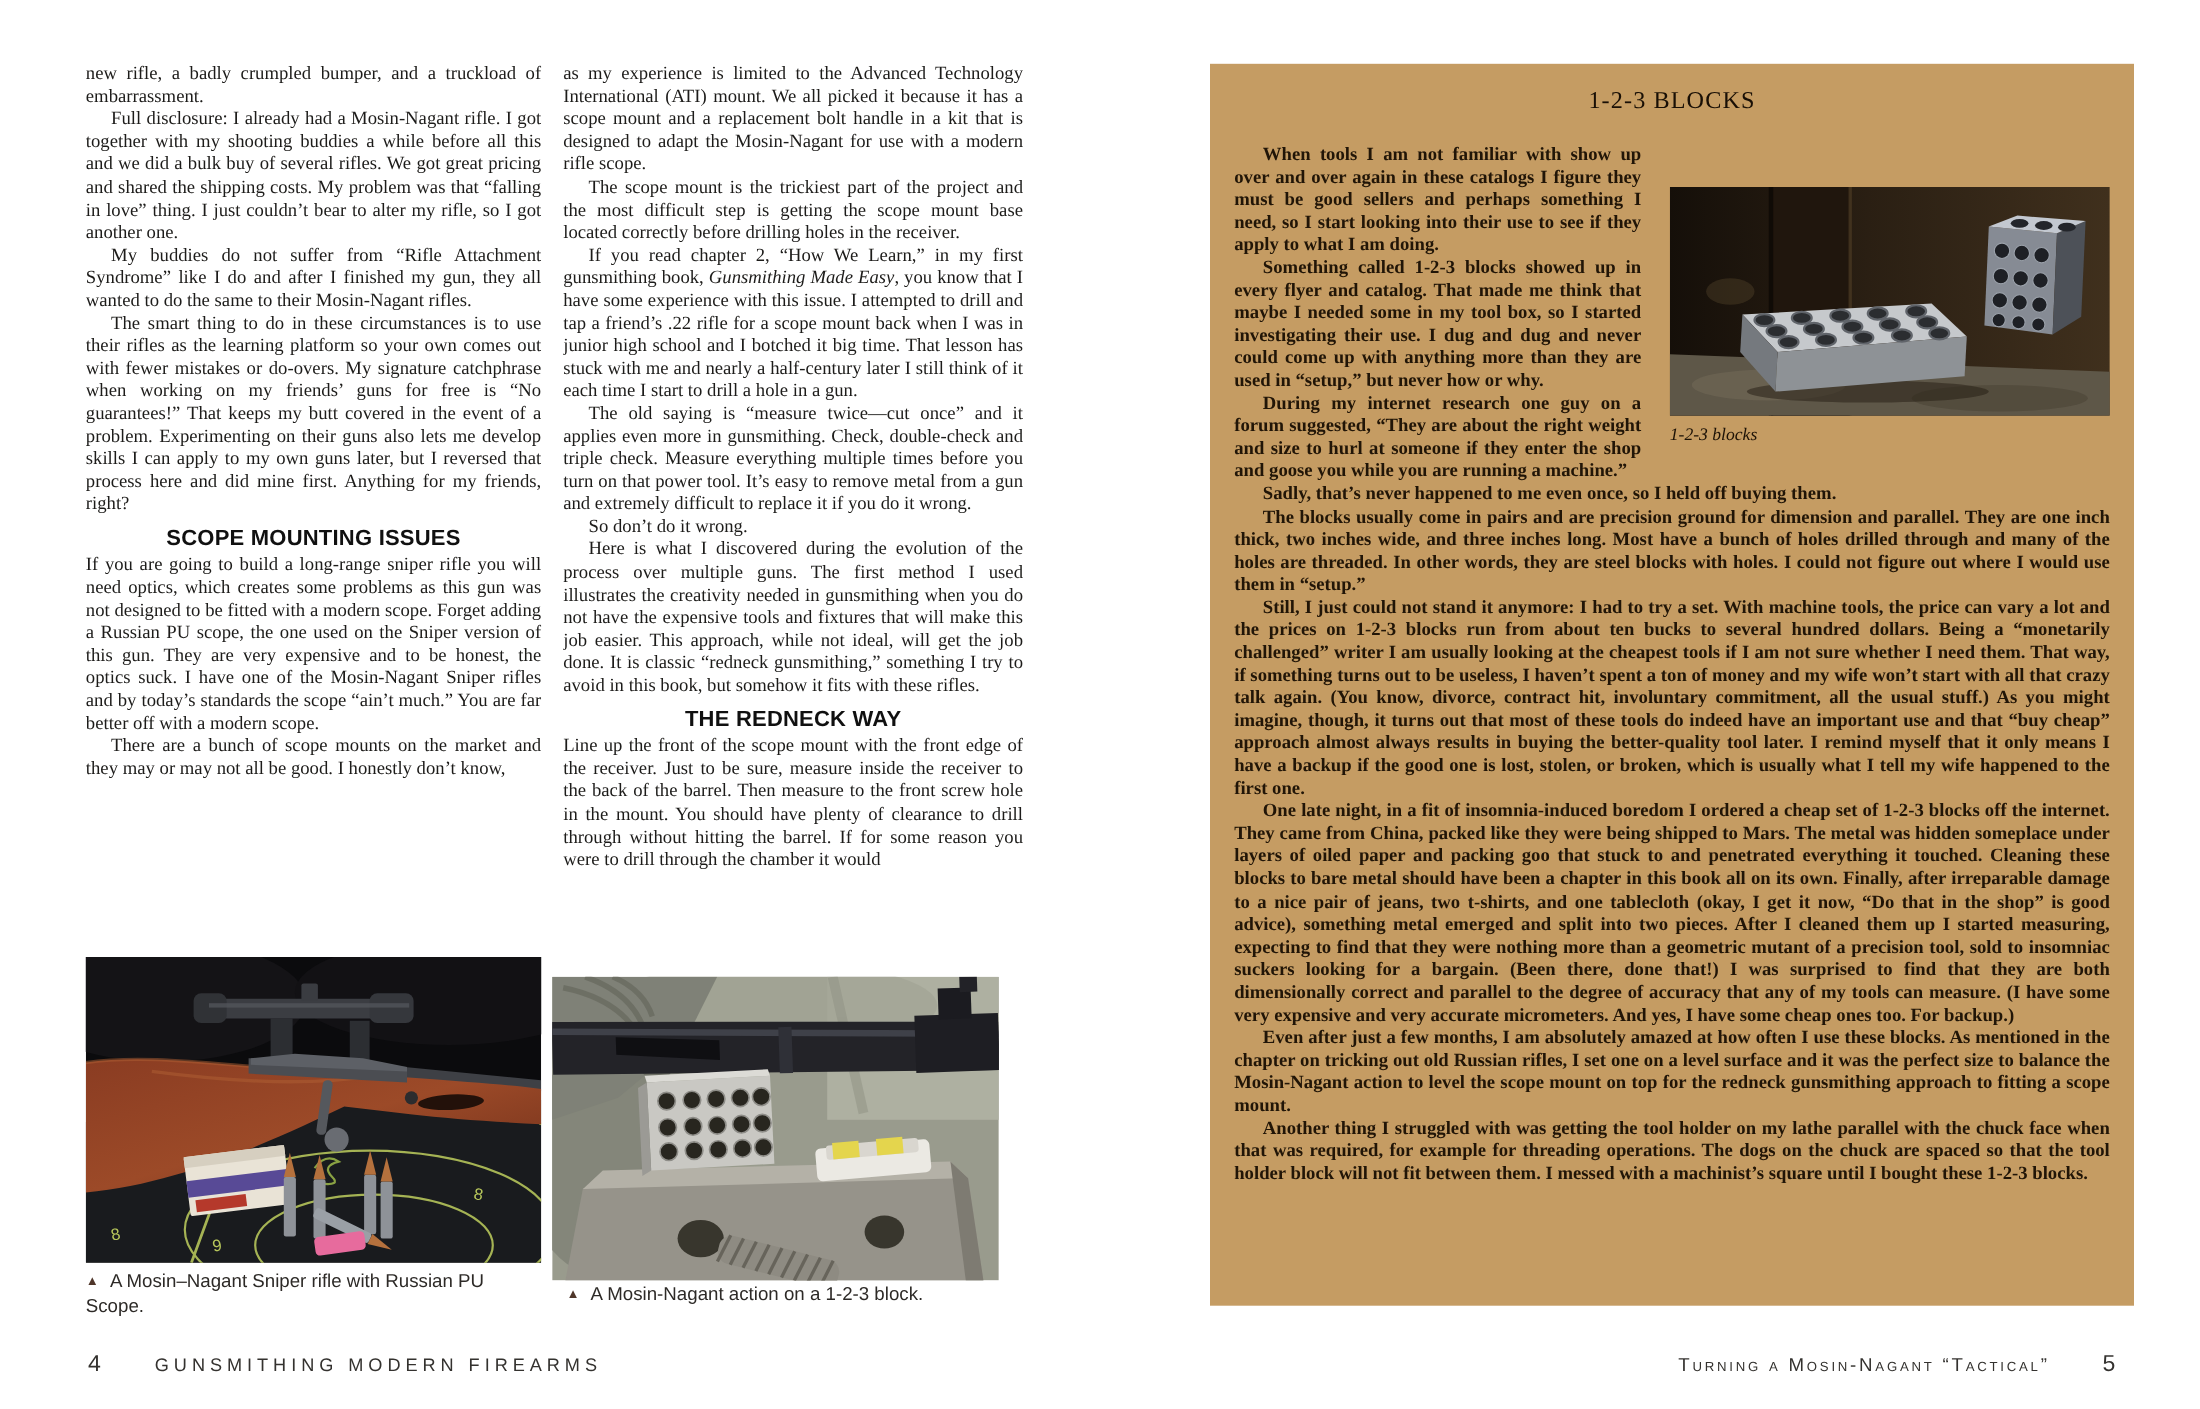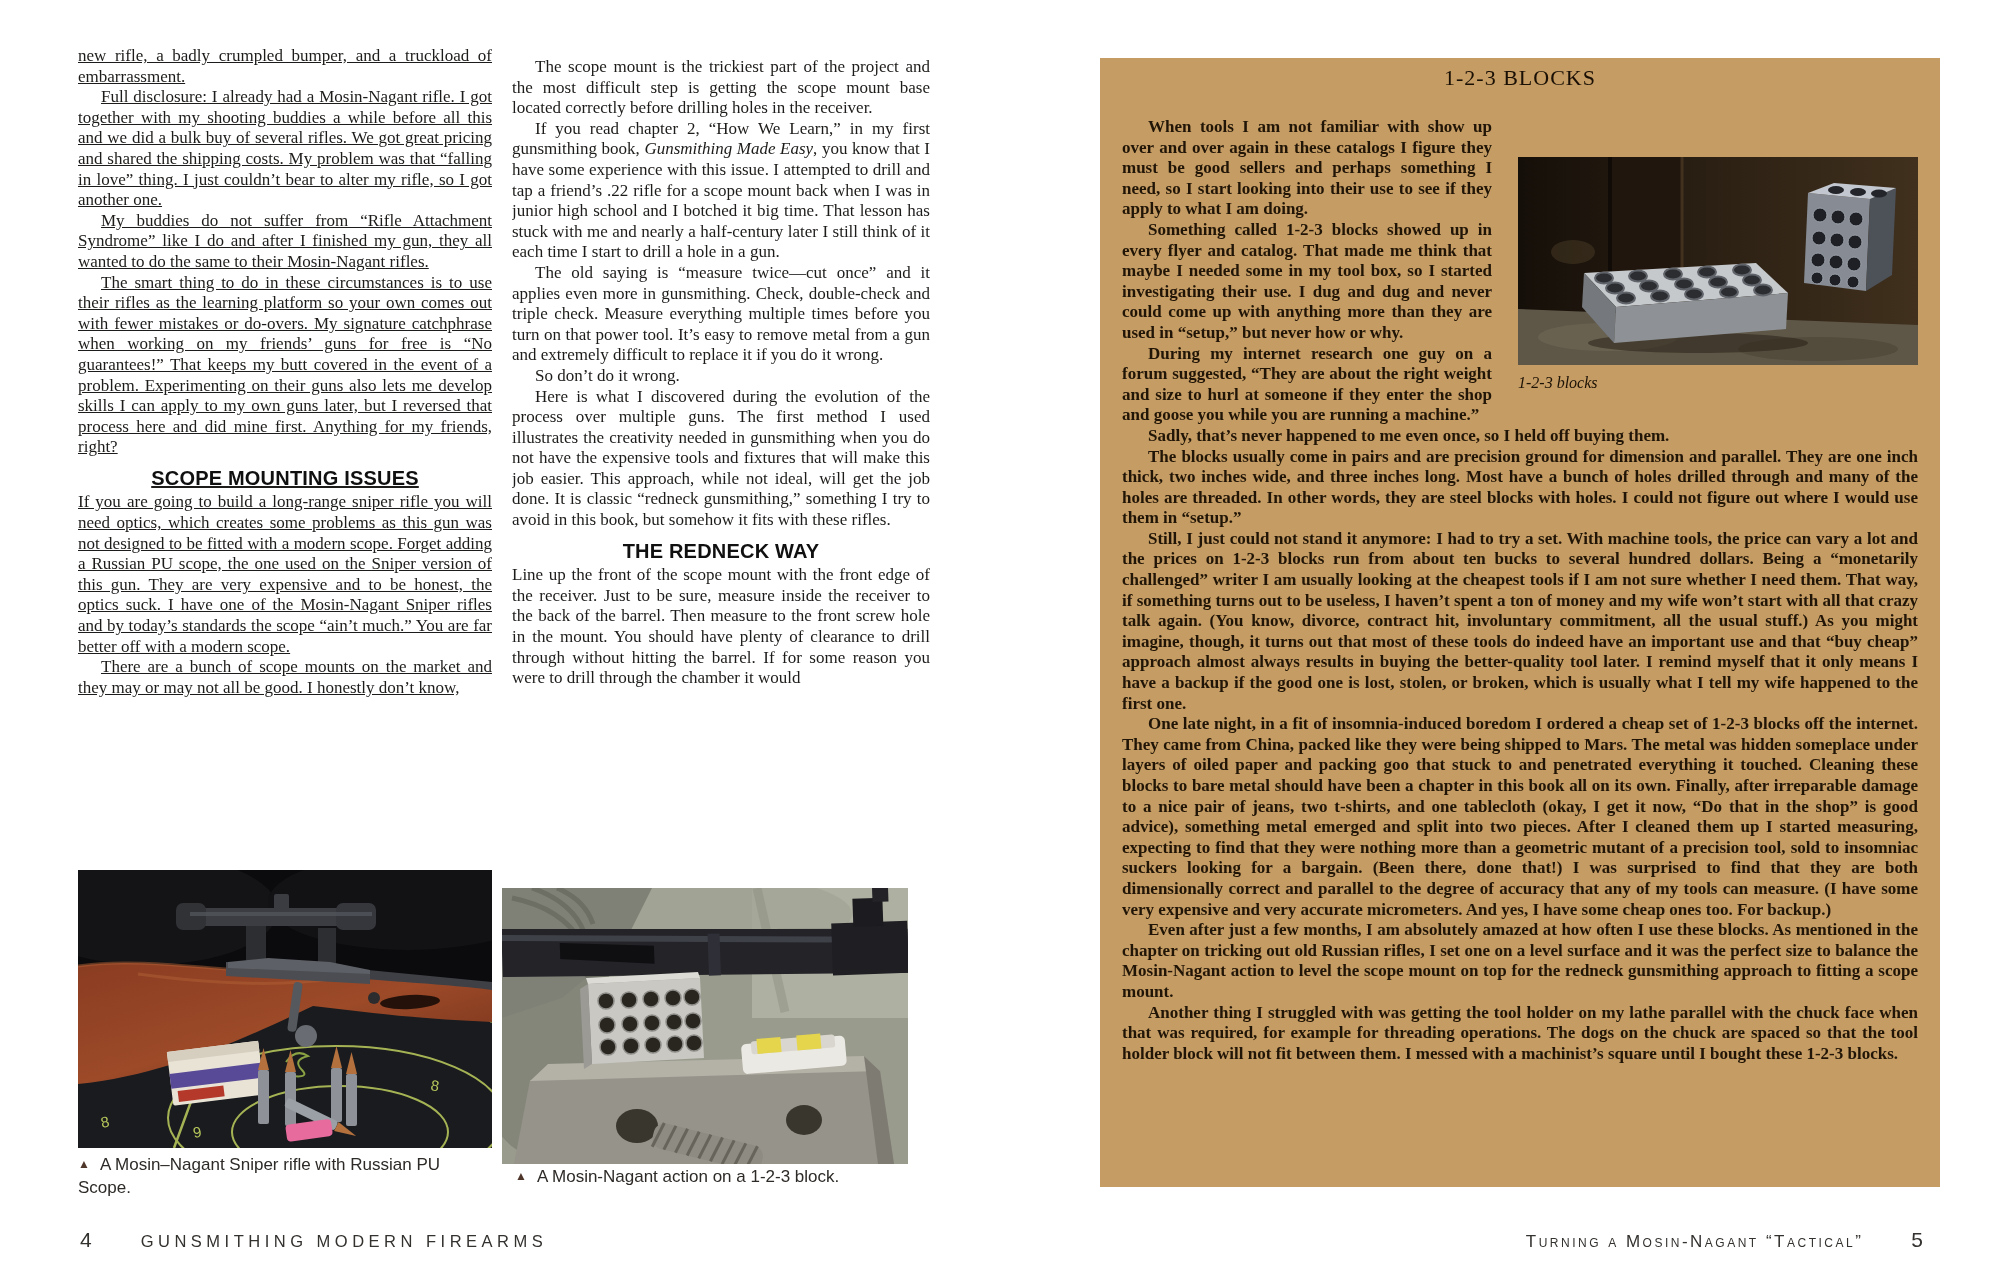--- a/index.html
+++ b/index.html
@@ -5,35 +5,35 @@
   html,body { margin:0; padding:0; }
   body { width:2000px; height:1281px; background:#ffffff; font-family:"Liberation Serif", serif; }
   .spread { position:relative; width:2000px; height:1281px; background:#ffffff; overflow:hidden; }
 
   
   .col { position:absolute; text-align:justify; font-size:17px; line-height:20.6px; color:#1d1c1a; overflow:hidden; }
   .col p { margin:0; text-indent:23px; }
   .col p.noindent { text-indent:0; }
   .body-heading { font-family:"Liberation Sans", sans-serif; font-weight:bold; font-size:20px;
                   text-align:center; text-indent:0; margin:10px 0 4px 0; color:#101010; letter-spacing:.2px; }
-  #col1 { left:78px; top:46px; width:414px; height:806px;text-decoration:underline; }
+  #col1 { left:78px; top:57px; width:414px; height:806px; }
   #col2 { left:512px; top:57px; width:418px; height:822px; }
 
   .photo { position:absolute; display:block; }
   #photo1 { left:78px; top:870px; }
   #photo2 { left:502px; top:888px; }
 
   .caption { position:absolute; font-family:"Liberation Sans", sans-serif; font-size:17px; line-height:22px; color:#2d2a27; }
   #caption1 { left:78px; top:1154px; width:396px; }
   #caption2 { left:515px; top:1166px; width:430px; }
   .arrow { color:#4f362a; font-size:12px; margin-right:10px; position:relative; top:-2px; }
 
   
   .sidebar { position:absolute; left:1100px; top:58px; width:840px; height:1129px; background:#c59c63;
-             box-sizing:border-box; padding:7px 22px; color:#211507; }
+             box-sizing:border-box; padding:20px 22px; color:#211507; }
   .sidebar-title { font-size:22px; font-weight:normal; text-align:center; letter-spacing:1px;
                    margin:0 0 26px 0; color:#190f05; font-family:"Liberation Serif", serif; }
   .sidebar-body { font-size:17px; line-height:20.6px; font-weight:bold; text-align:justify; }
   .sidebar-body p { margin:0; text-indent:26px; }
   .sidebar-body p.noindent { text-indent:0; }
   .sb-photo-wrap { float:right; width:412px; margin:40px 0 10px 14px; }
   .sb-photo-wrap svg { display:block; margin-left:12px; }
   .sb-caption { font-style:italic; font-weight:normal; font-size:16px; line-height:19px; margin:8px 0 0 12px; text-align:left; color:#1d1206; }
 
   
@@ -57,20 +57,21 @@
       <p class="noindent">new rifle, a badly crumpled bumper, and a truckload of embarrassment.</p>
       <p>Full disclosure: I already had a Mosin-Nagant rifle. I got together with my shooting buddies a while before all this and we did a bulk buy of several rifles. We got great pricing and shared the shipping costs. My problem was that “falling in love” thing. I just couldn’t bear to alter my rifle, so I got another one.</p>
       <p>My buddies do not suffer from “Rifle Attachment Syndrome” like I do and after I finished my gun, they all wanted to do the same to their Mosin-Nagant rifles.</p>
       <p>The smart thing to do in these circumstances is to use their rifles as the learning platform so your own comes out with fewer mistakes or do-overs. My signature catchphrase when working on my friends’ guns for free is “No guarantees!” That keeps my butt covered in the event of a problem. Experimenting on their guns also lets me develop skills I can apply to my own guns later, but I reversed that process here and did mine first. Anything for my friends, right?</p>
       <h2 class="body-heading">SCOPE MOUNTING ISSUES</h2>
       <p class="noindent">If you are going to build a long-range sniper rifle you will need optics, which creates some problems as this gun was not designed to be fitted with a modern scope. Forget adding a Russian PU scope, the one used on the Sniper version of this gun. They are very expensive and to be honest, the optics suck. I have one of the Mosin-Nagant Sniper rifles and by today’s standards the scope “ain’t much.” You are far better off with a modern scope.</p>
       <p>There are a bunch of scope mounts on the market and they may or may not all be good. I honestly don’t know,</p>
     </div>
 
     <div id="col2" class="col">
+      <p class="noindent">as my experience is limited to the Advanced Technology International (ATI) mount. We all picked it because it has a scope mount and a replacement bolt handle in a kit that is designed to adapt the Mosin-Nagant for use with a modern rifle scope.</p>
       <p>The scope mount is the trickiest part of the project and the most difficult step is getting the scope mount base located correctly before drilling holes in the receiver.</p>
       <p><span>If you read chapter 2, “How We Learn,” in my first gunsmithing book, </span><i>Gunsmithing Made Easy</i><span>, you know that I have some experience with this issue. I attempted to drill and tap a friend’s .22 rifle for a scope mount back when I was in junior high school and I botched it big time. That lesson has stuck with me and nearly a half-century later I still think of it each time I start to drill a hole in a gun.</span></p>
       <p>The old saying is “measure twice—cut once” and it applies even more in gunsmithing. Check, double-check and triple check. Measure everything multiple times before you turn on that power tool. It’s easy to remove metal from a gun and extremely difficult to replace it if you do it wrong.</p>
       <p>So don’t do it wrong.</p>
       <p>Here is what I discovered during the evolution of the process over multiple guns. The first method I used illustrates the creativity needed in gunsmithing when you do not have the expensive tools and fixtures that will make this job easier. This approach, while not ideal, will get the job done. It is classic “redneck gunsmithing,” something I try to avoid in this book, but somehow it fits with these rifles.</p>
       <h2 class="body-heading">THE REDNECK WAY</h2>
       <p class="noindent">Line up the front of the scope mount with the front edge of the receiver. Just to be sure, measure inside the receiver to the back of the barrel. Then measure to the front screw hole in the mount. You should have plenty of clearance to drill through without hitting the barrel. If for some reason you were to drill through the chamber it would</p>
     </div>
 
     <svg id="photo1" class="photo" width="414" height="278" viewBox="0 0 414 278" aria-hidden="true">

